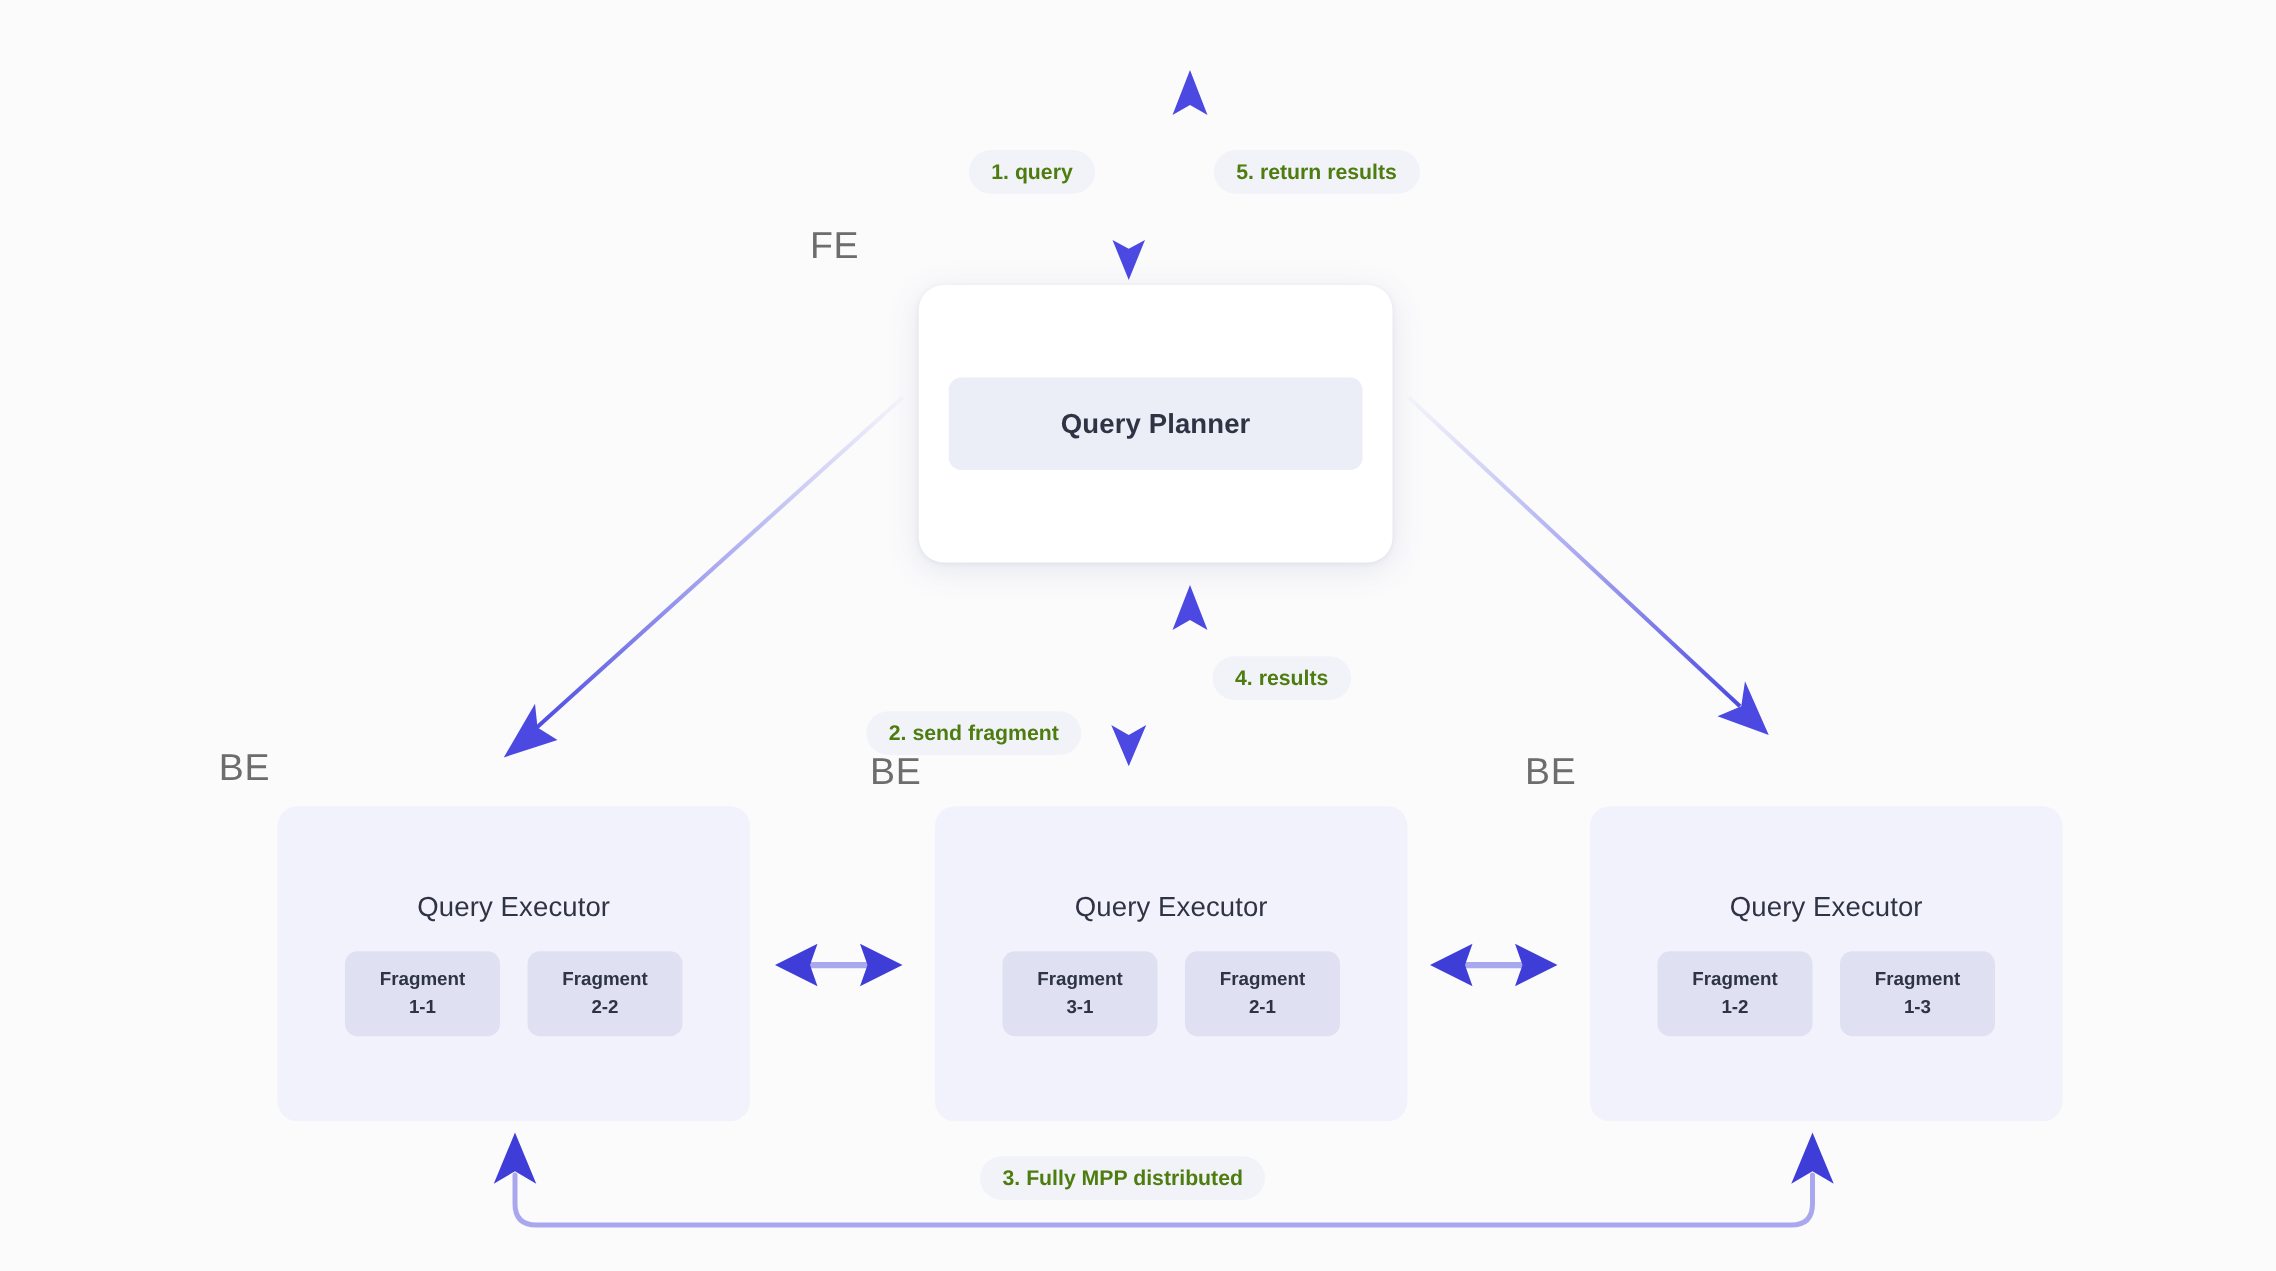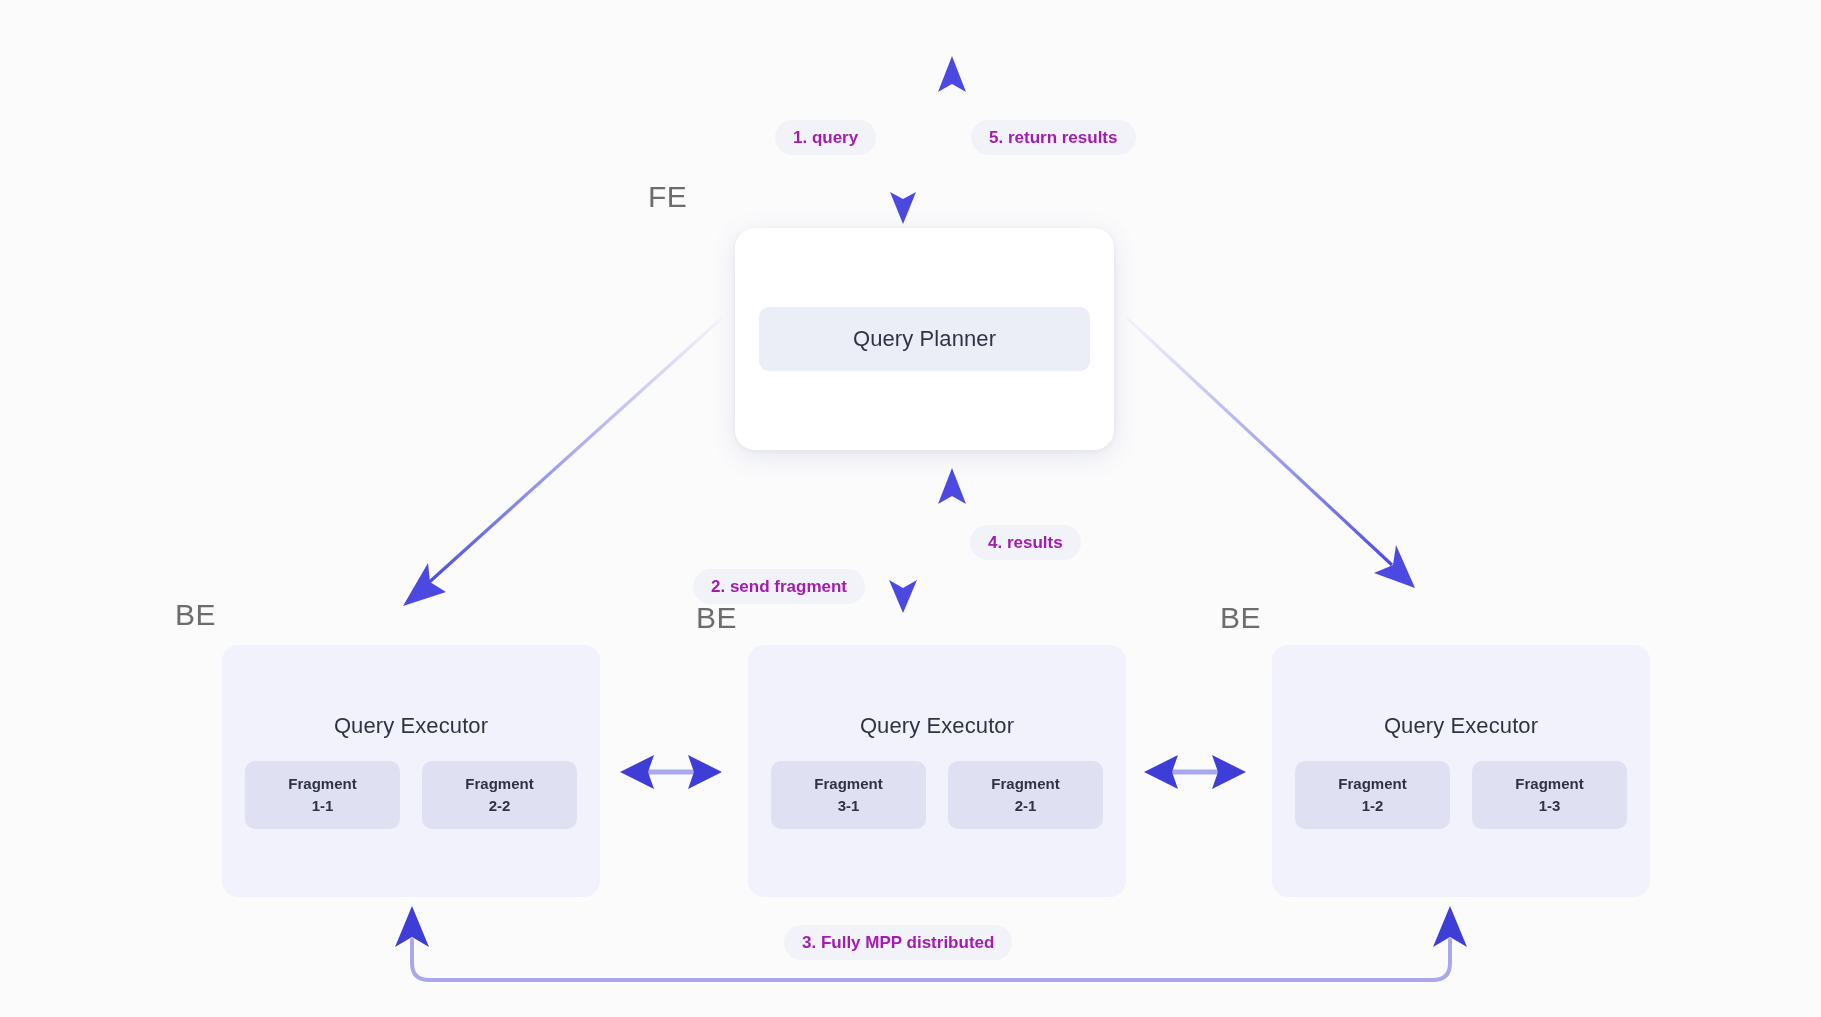--- a/index.html
+++ b/index.html
@@ -44,26 +44,26 @@
     box-sizing: border-box;
     padding: 25px 24px;
     display: flex;
     flex-direction: column;
     justify-content: center;
     gap: 18px;
   }
   .fe-slot {
     background: #ebedf7;
     border-radius: 10px;
-    height: 64px;
+    height: 74px;
     display: flex;
     align-items: center;
     justify-content: center;
     font-size: 22px;
-    font-weight: normal;
+    font-weight: bold;
     color: #2f3445;
     letter-spacing: 0.1px;
   }
 
   
   .be-card {
     position: absolute;
     top: 645px;
     width: 378px;
     height: 252px;
@@ -84,21 +84,21 @@
     font-size: 22px;
     font-weight: normal;
     color: #2f3445;
     letter-spacing: 0.1px;
   }
   .fragment-row {
     display: flex;
     gap: 22px;
   }
   .fragment-box {
-    width: 155px;
+    width: 124px;
     height: 68px;
     background: #dfe1f3;
     border-radius: 10px;
     display: flex;
     flex-direction: column;
     align-items: center;
     justify-content: center;
     gap: 3px;
   }
   .fragment-box span {
@@ -119,21 +119,21 @@
   .label-fe     { left: 648px;  top: 180px; }
   .label-be-1   { left: 175px;  top: 598px; }
   .label-be-2   { left: 696px;  top: 601px; }
   .label-be-3   { left: 1220px; top: 601px; }
 
   
   .step-pill {
     position: absolute;
     background: #f2f3f9;
     border-radius: 999px;
-    color: #a21caf;
+    color: #4d7c0f;
     font-size: 17px;
     font-weight: bold;
     padding: 9px 18px;
     white-space: nowrap;
     line-height: 1;
     display: inline-block;
   }
   .pill-1 { left: 775px;  top: 120px; }
   .pill-5 { left: 971px;  top: 120px; text-align: right; }
   .pill-2 { left: 693px;  top: 525px; margin-top: 44px; }

